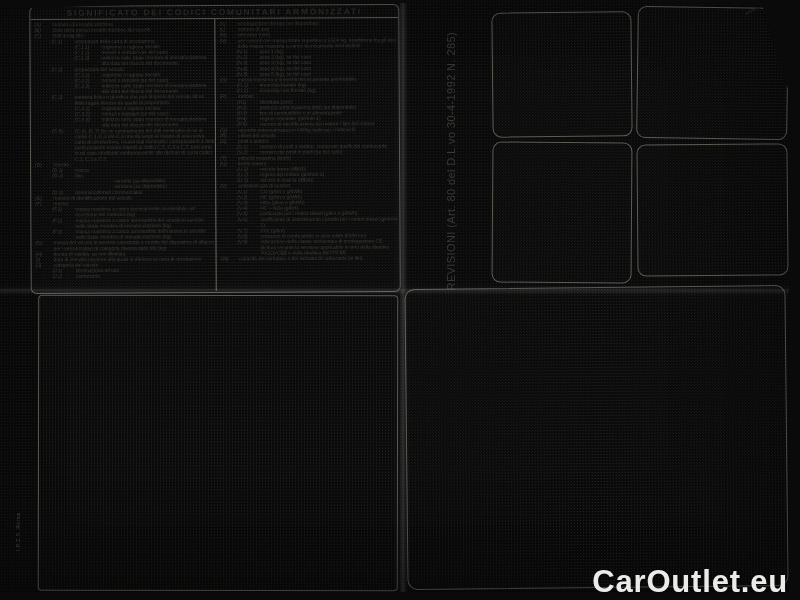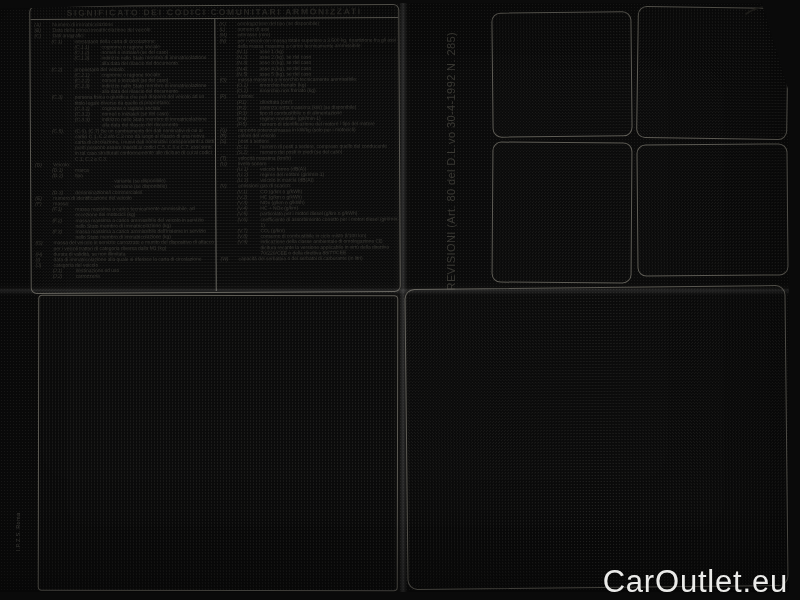--- a/index.html
+++ b/index.html
@@ -88,21 +88,21 @@
   .imprint{
     position:absolute;left:15px;top:548px;
     transform:rotate(-90deg) scale(0.62);transform-origin:0 0;
     font-size:9px;color:#4a4944;letter-spacing:0.5px;white-space:nowrap;
   }
   
   .pen-mark{position:absolute;left:744px;top:0;}
   
   .watermark{
     position:absolute;right:12px;bottom:0px;
-    font-size:31px;font-weight:normal;letter-spacing:0.8px;
+    font-size:31px;font-weight:bold;letter-spacing:0.8px;
     color:rgba(248,248,245,0.95);
     text-shadow:0 1px 2px rgba(0,0,0,0.25);
   }
 </style>
 </head>
 <body>
 
 <div class="paper dotted">
 
   <div class="codes-panel dotted">

